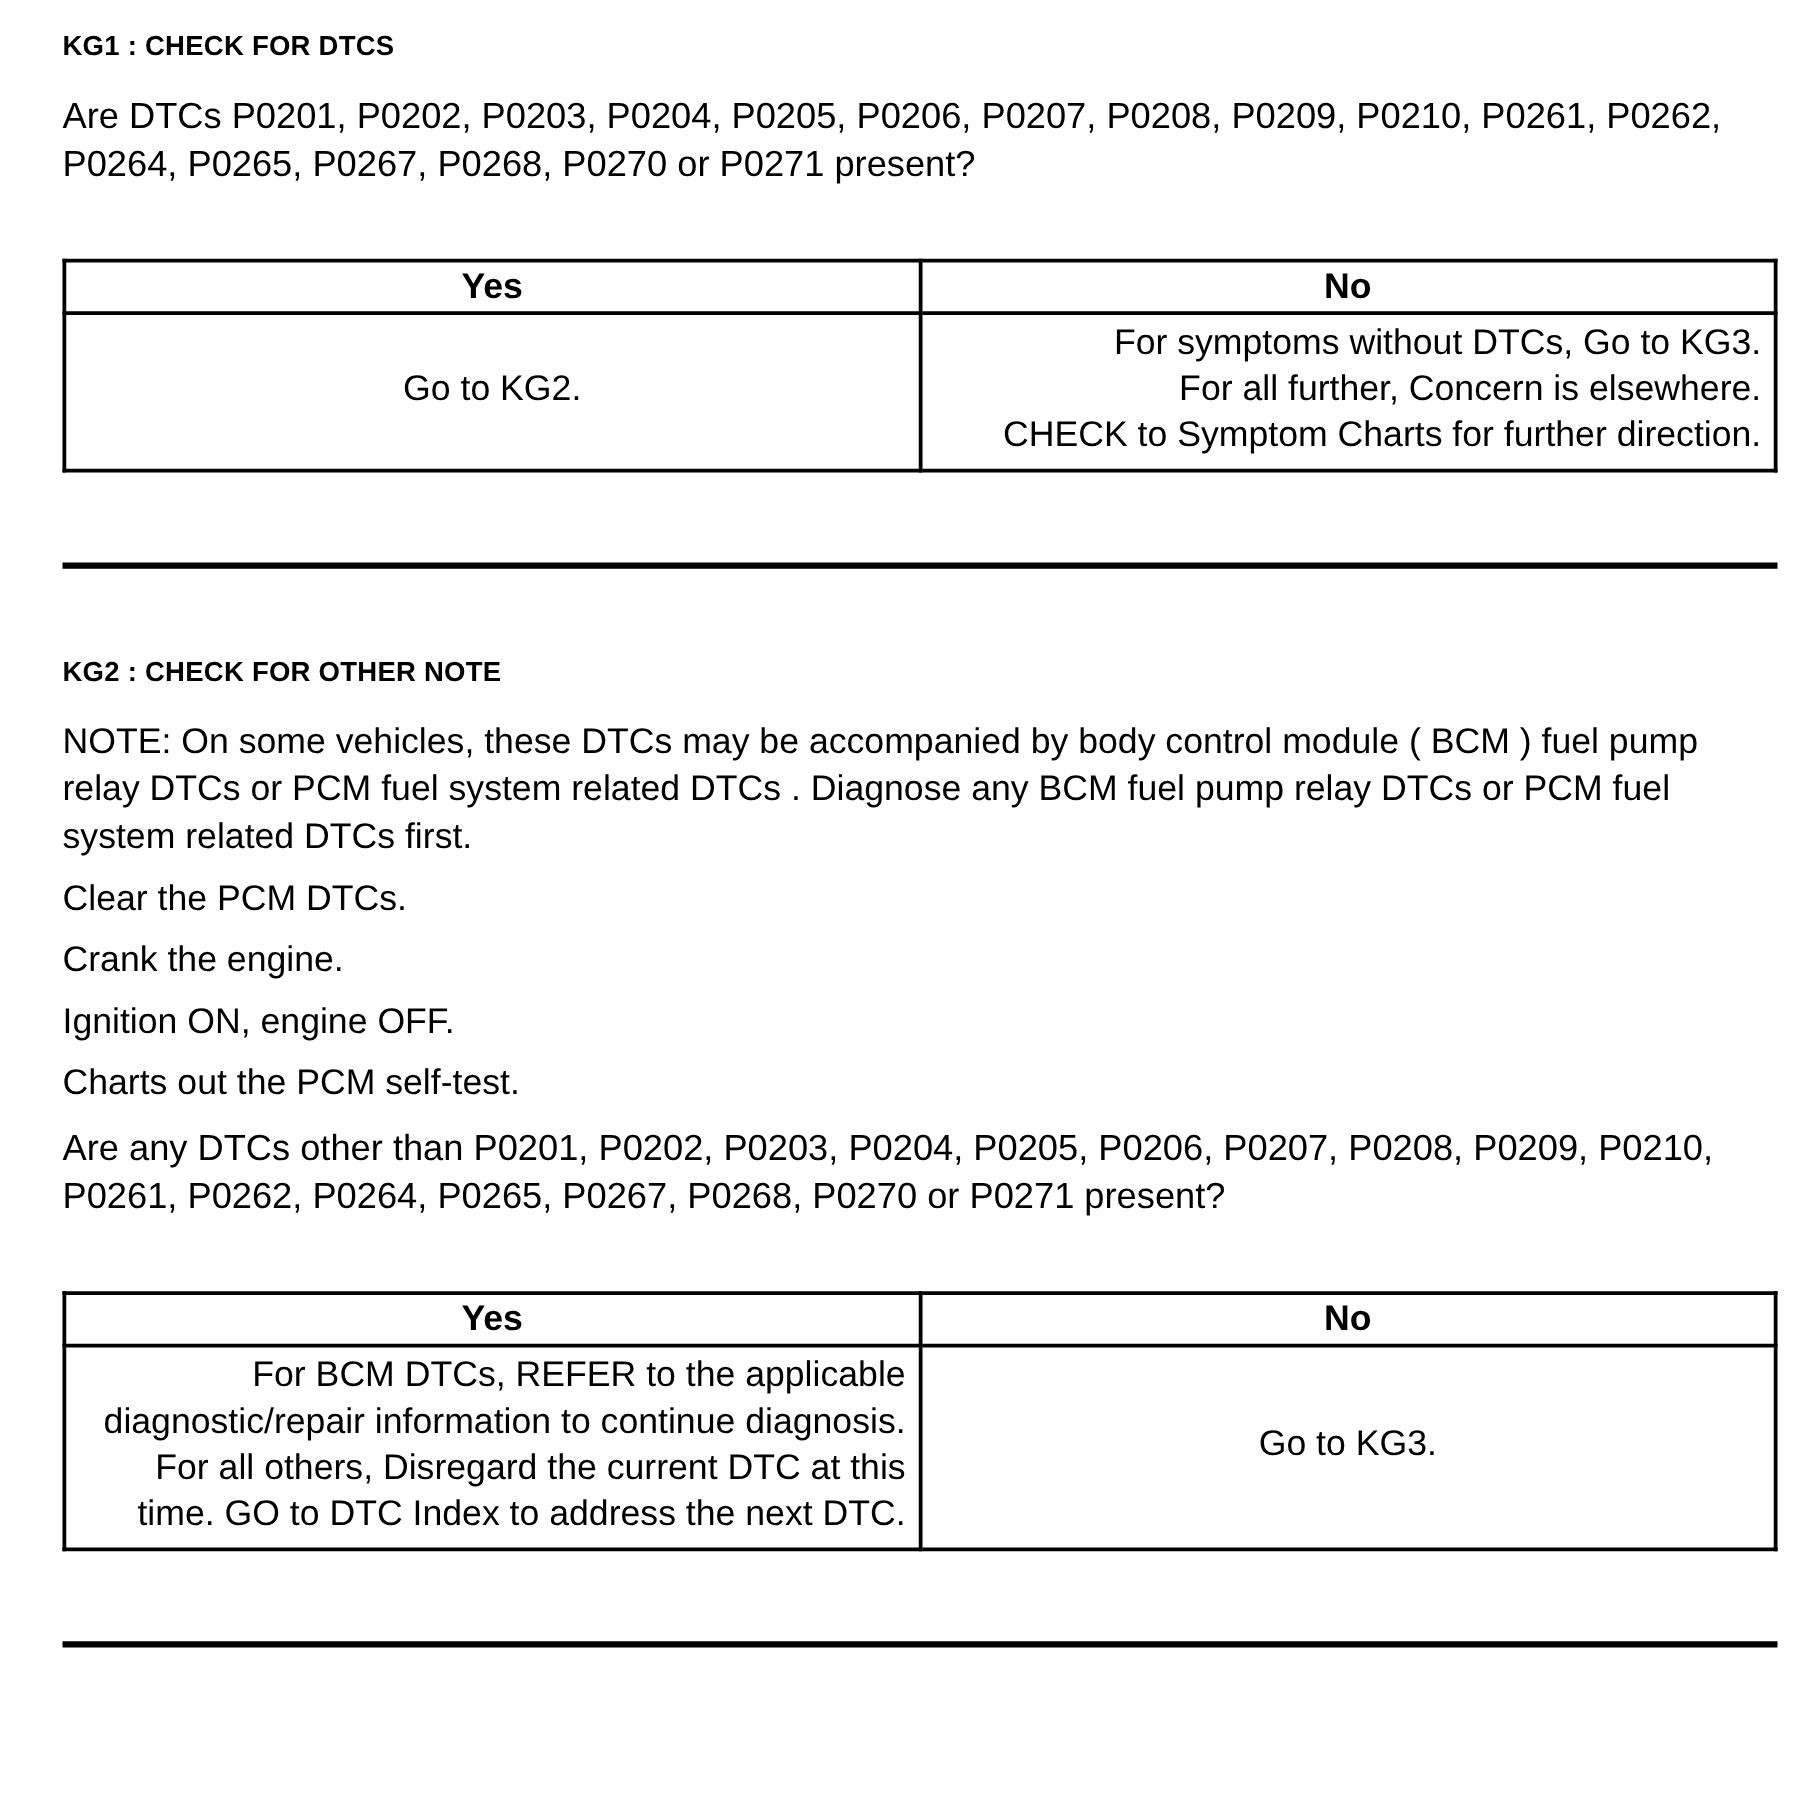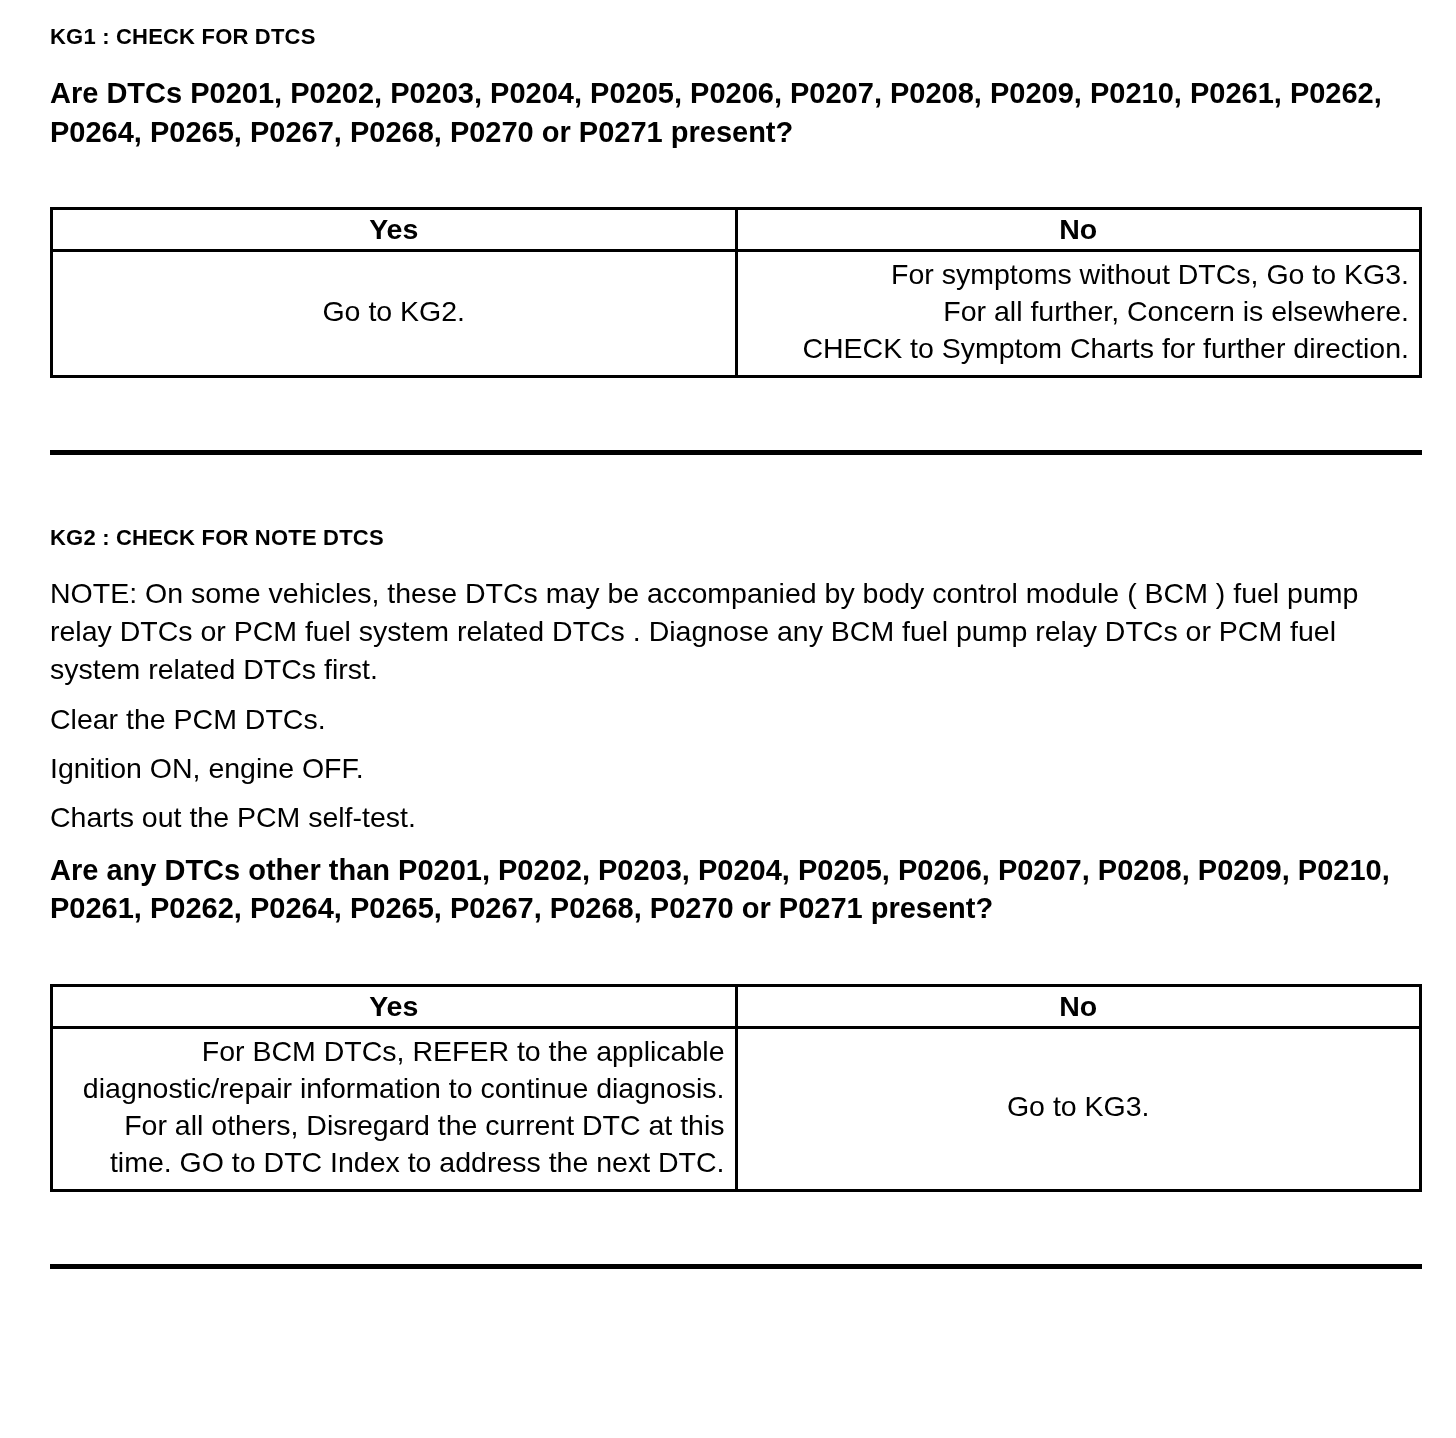--- a/index.html
+++ b/index.html
@@ -13,21 +13,21 @@
 
   .step-heading {
     font-size: 22px;
     font-weight: bold;
     margin: 0 0 24px 0;
     letter-spacing: 0.2px;
   }
 
   .question {
     font-size: 29px;
-    font-weight: bold;
+    font-weight: normal;
     line-height: 1.33;
     margin: 0 0 56px 0;
   }
 
   .note {
     font-size: 28.5px;
     line-height: 1.33;
     margin: 0 0 12px 0;
   }
 
@@ -100,25 +100,26 @@
             <span class="cell-line">CHECK to Symptom Charts for further direction.</span>
           </td>
         </tr>
       </tbody>
     </table>
   </section>
 
   <hr class="rule">
 
   <section>
-    <h2 class="step-heading">KG2 : CHECK FOR NOTE DTCS</h2>
+    <h2 class="step-heading">KG2 : CHECK FOR OTHER NOTE</h2>
 
     <p class="note">NOTE: On some vehicles, these DTCs may be accompanied by body control module ( BCM ) fuel pump relay DTCs or PCM fuel system related DTCs . Diagnose any BCM fuel pump relay DTCs or PCM fuel system related DTCs first.</p>
 
     <p class="step">Clear the PCM DTCs.</p>
+    <p class="step">Crank the engine.</p>
     <p class="step">Ignition ON, engine OFF.</p>
     <p class="step">Charts out the PCM self-test.</p>
 
     <p class="question second">Are any DTCs other than P0201, P0202, P0203, P0204, P0205, P0206, P0207, P0208, P0209, P0210, P0261, P0262, P0264, P0265, P0267, P0268, P0270 or P0271 present?</p>
 
     <table class="result-table">
       <thead>
         <tr>
           <th>Yes</th>
           <th>No</th>

